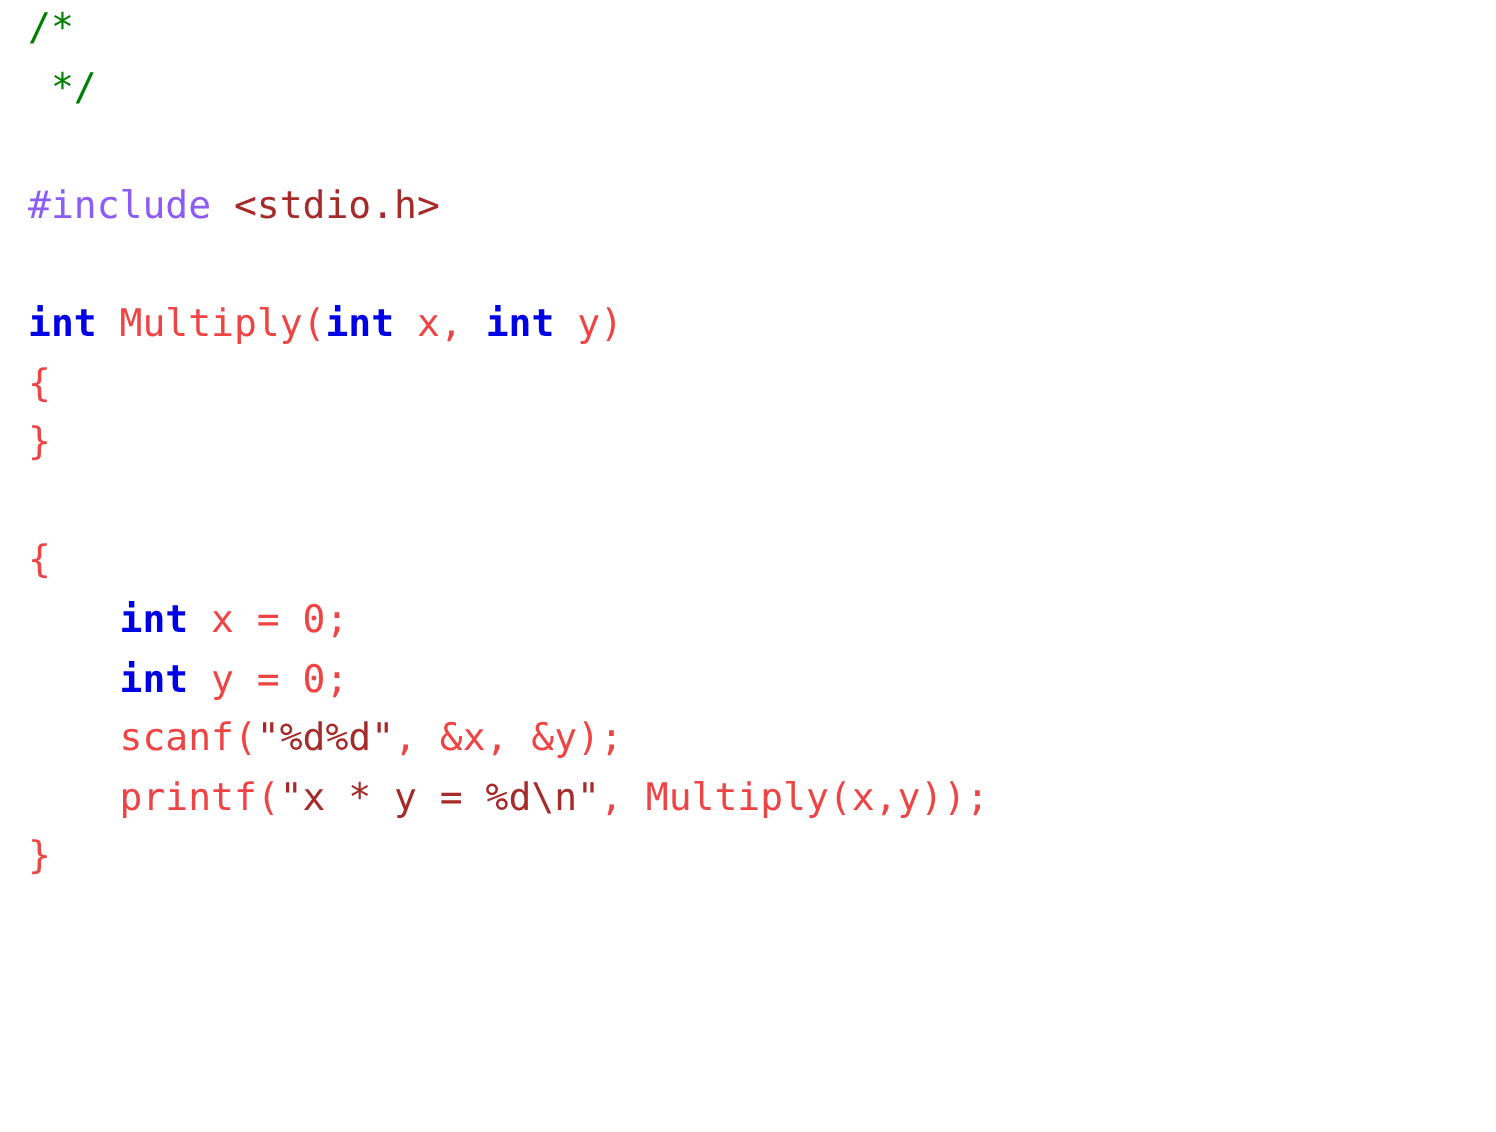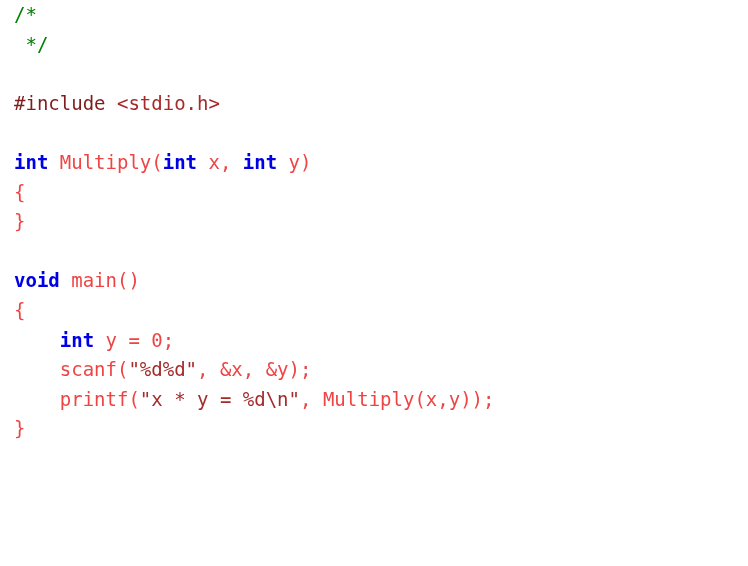--- a/index.html
+++ b/index.html
@@ -26,35 +26,35 @@
     color: #000000;
     letter-spacing: 0px;
   }
   .code-line.blank {
     white-space: pre;
   }
   .tok { font-family: "DejaVu Sans Mono", monospace; }
   .tok-comment  { color: #008000; }
   .tok-keyword  { color: #0000e6; font-weight: bold; }
   .tok-string   { color: #a52a2a; }
-  .tok-preproc  { color: #7f1d1d; }
+  .tok-preproc  { color: #8b5cf6; }
   .tok-plain    { color: #ef4444; }
 </style>
 </head>
 <body>
 
 <div id="code-listing">
     <div class="code-line"><span class="tok tok-comment">/*</span></div>
     <div class="code-line"><span class="tok tok-comment"> */</span></div>
     <div class="code-line blank">&nbsp;</div>
     <div class="code-line"><span class="tok tok-preproc">#include</span><span class="tok tok-plain"> </span><span class="tok tok-string">&lt;stdio.h&gt;</span></div>
     <div class="code-line blank">&nbsp;</div>
     <div class="code-line"><span class="tok tok-keyword">int</span><span class="tok tok-plain"> Multiply(</span><span class="tok tok-keyword">int</span><span class="tok tok-plain"> x, </span><span class="tok tok-keyword">int</span><span class="tok tok-plain"> y)</span></div>
     <div class="code-line"><span class="tok tok-plain">{</span></div>
     <div class="code-line"><span class="tok tok-plain">}</span></div>
     <div class="code-line blank">&nbsp;</div>
-    <div class="code-line"><span class="tok tok-keyword">void</span><span class="tok tok-plain"> main()</span></div>
     <div class="code-line"><span class="tok tok-plain">{</span></div>
+    <div class="code-line"><span class="tok tok-plain">    </span><span class="tok tok-keyword">int</span><span class="tok tok-plain"> x = 0;</span></div>
     <div class="code-line"><span class="tok tok-plain">    </span><span class="tok tok-keyword">int</span><span class="tok tok-plain"> y = 0;</span></div>
     <div class="code-line"><span class="tok tok-plain">    scanf(</span><span class="tok tok-string">"%d%d"</span><span class="tok tok-plain">, &amp;x, &amp;y);</span></div>
     <div class="code-line"><span class="tok tok-plain">    printf(</span><span class="tok tok-string">"x * y = %d\n"</span><span class="tok tok-plain">, Multiply(x,y));</span></div>
     <div class="code-line"><span class="tok tok-plain">}</span></div>
   </div>
 
 </body></html>

